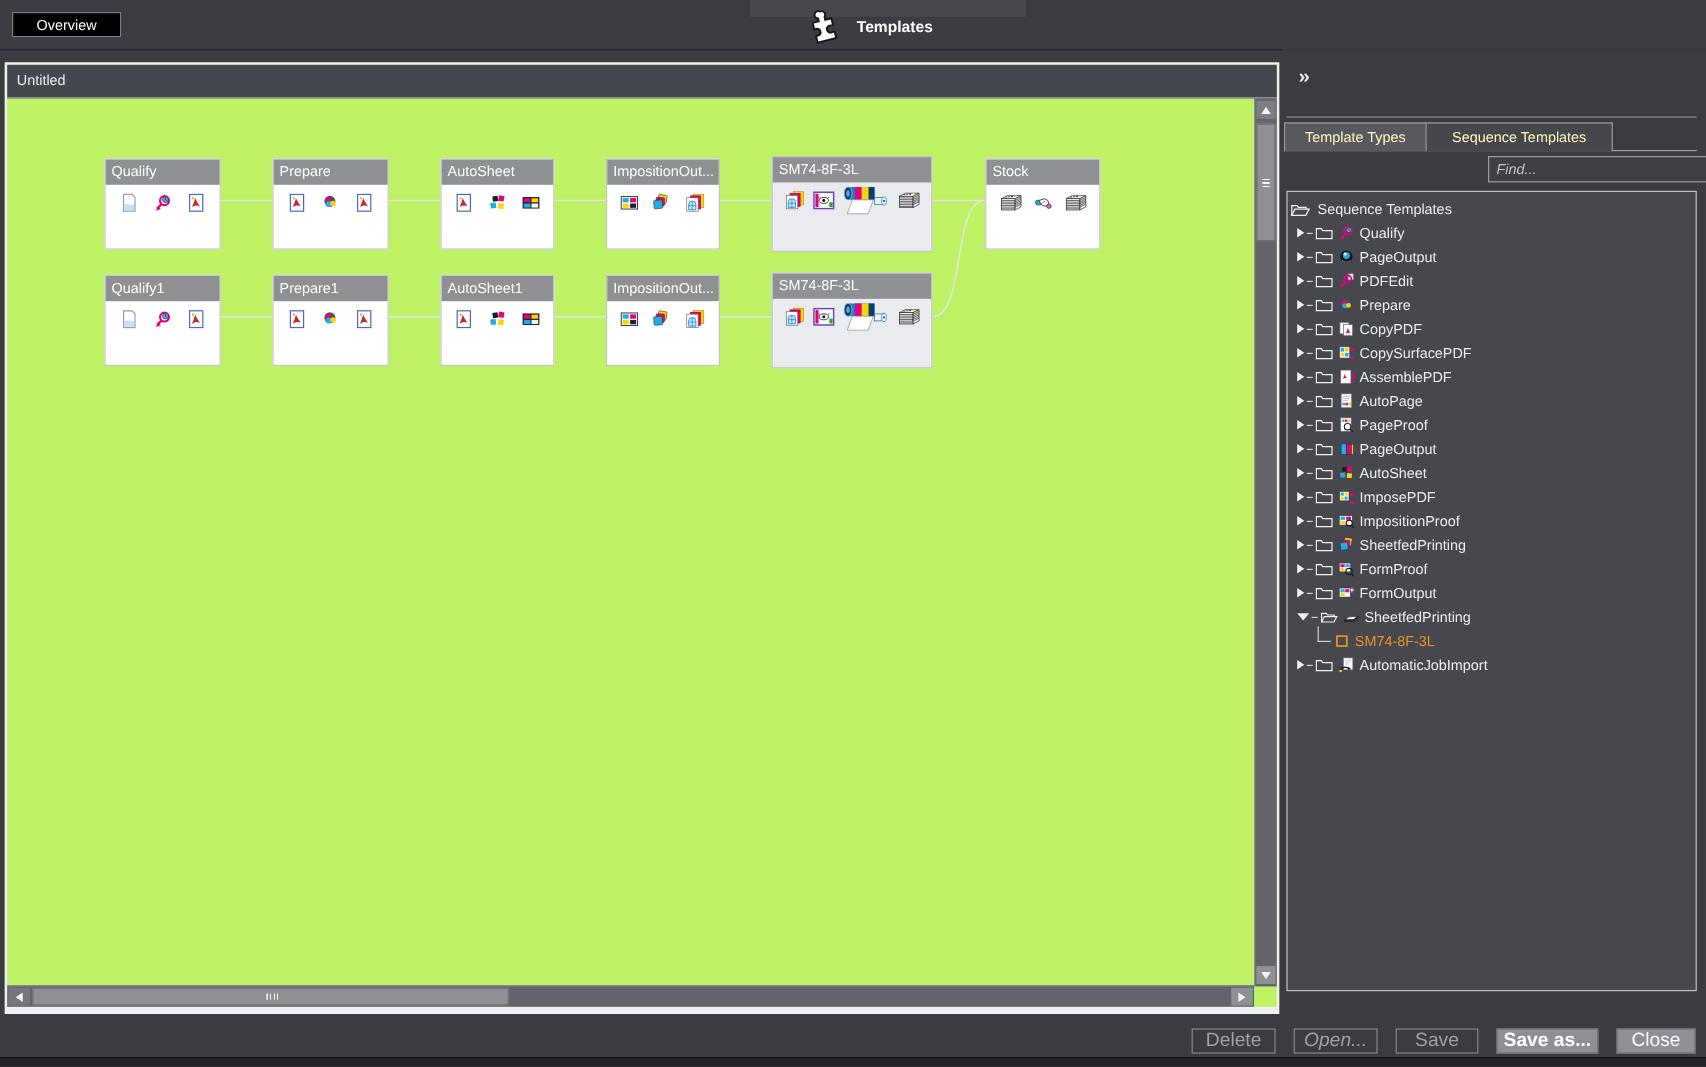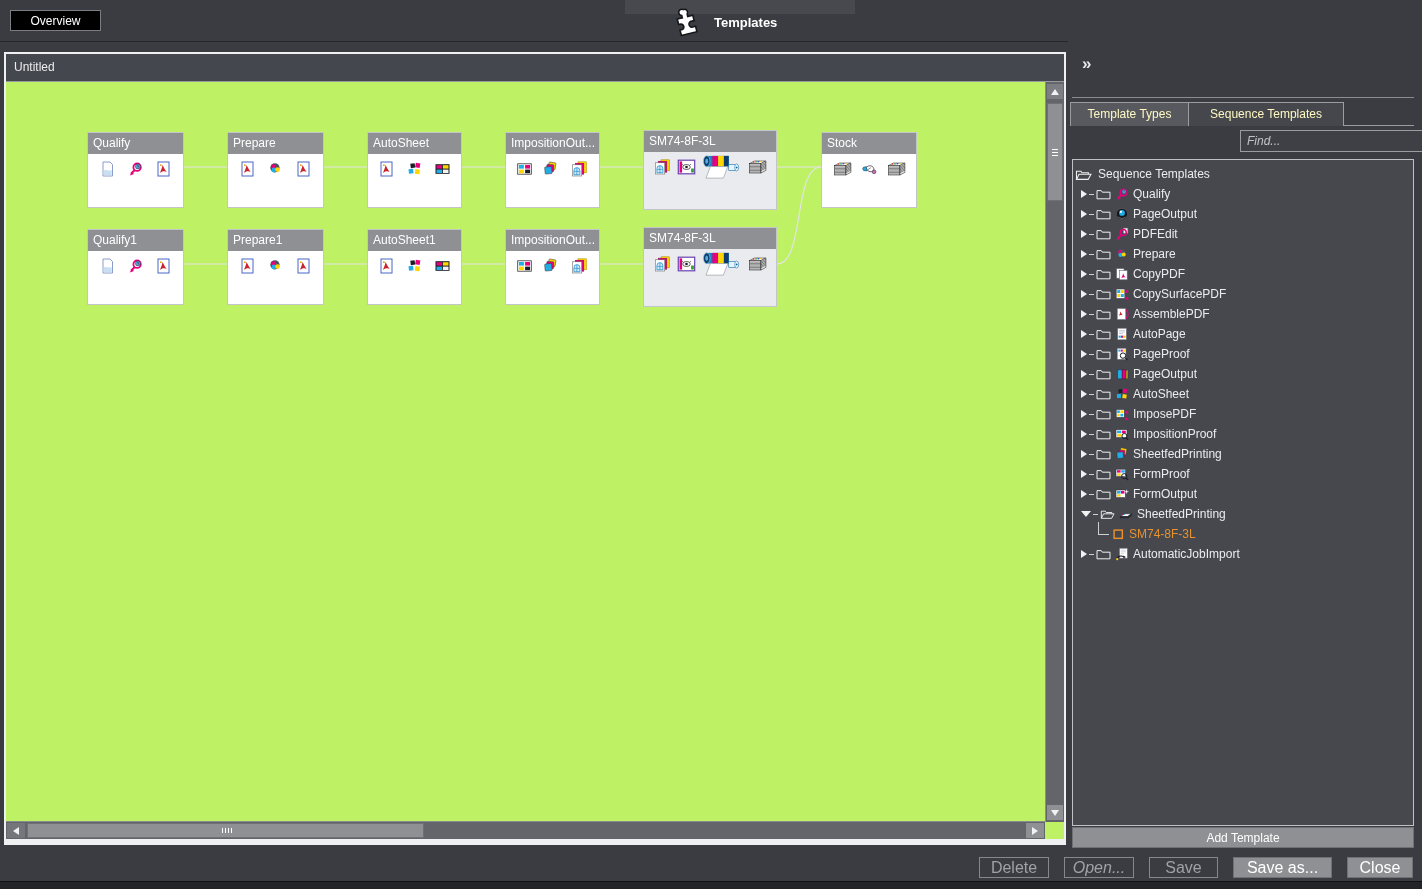--- a/index.html
+++ b/index.html
@@ -871,27 +871,26 @@
               <rect x="4.4" y="1.2" width="8" height="10" fill="#fff" stroke="#667" stroke-width="0.6"></rect>
               <path d="M5.8 3.2h5M5.8 4.8h5M5.8 6.4h3.4" stroke="#aab" stroke-width="0.5"></path>
               <path d="M1.4 12.6c1.6-4 5.2-4.4 7.6-2.4" fill="none" stroke="#1b1e24" stroke-width="1.1"></path>
               <path d="M8.2 8.6l2.6 1.4-2.2 1.6z" fill="#1b1e24"></path>
               <circle cx="2.2" cy="12.2" r="1.1" fill="#ffd400"></circle>
             </svg>
           </span>
           <span>AutomaticJobImport</span>
         </div>
       </div>
-    <button class="add-template">Add Template</button>
   </div>
 
   <div class="footer">
     <div id="footer-buttons">
         <button class="fbtn fbtn-off" style="width: 70px;">Delete</button>
         <button class="fbtn fbtn-off" style="width: 70px; font-style: italic;">Open...</button>
         <button class="fbtn fbtn-off" style="width: 69px;">Save</button>
-        <button class="fbtn fbtn-on" style="width: 99px;">Save as...</button>
+        <button class="fbtn fbtn-on" style="width: 85px; font-weight: bold;">Save as...</button>
         <button class="fbtn fbtn-on" style="width: 66px;">Close</button>
       </div>
     <div class="bottom-strip"></div>
   </div>
 
 </div>
 
 </body></html>

